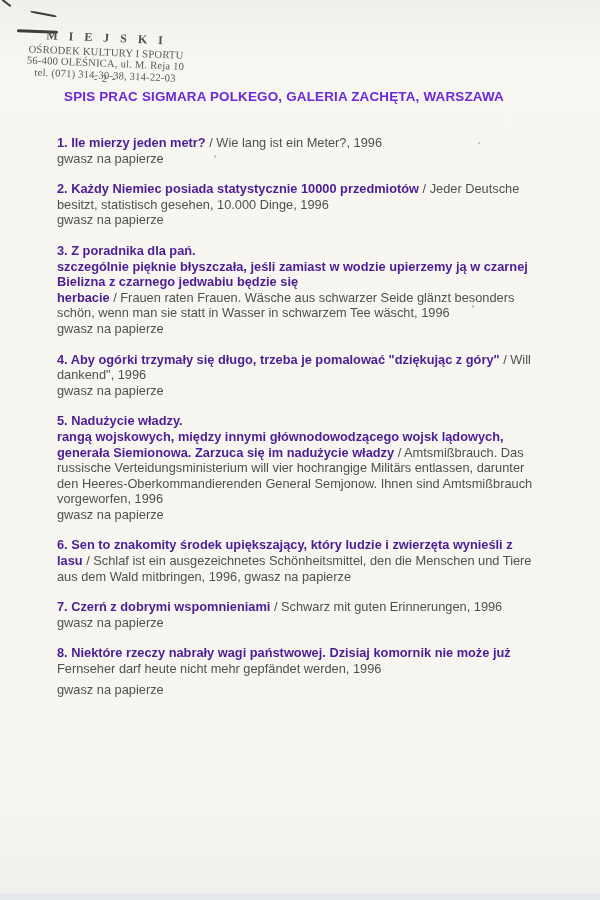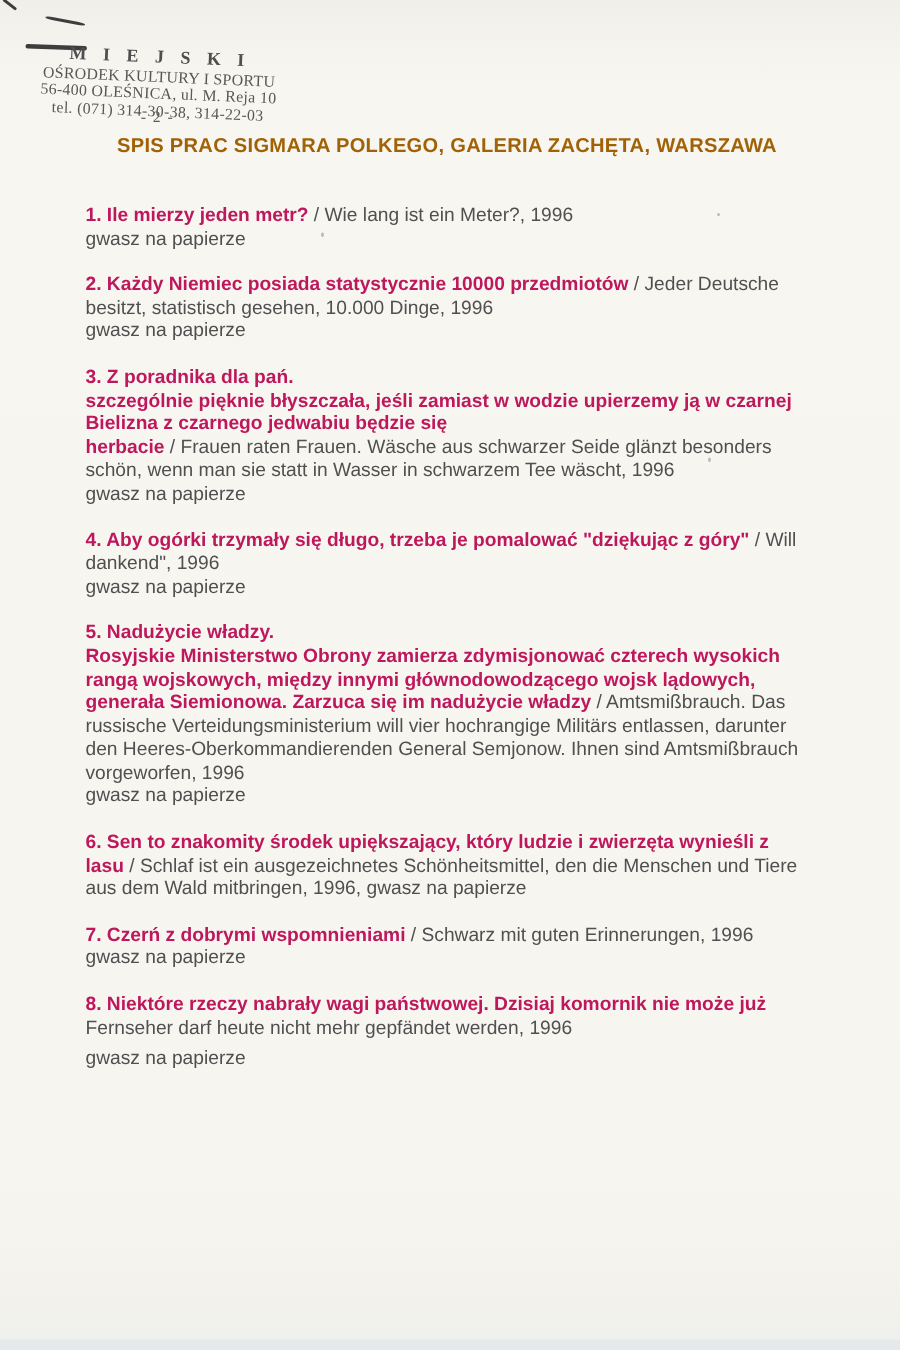--- a/index.html
+++ b/index.html
@@ -23,27 +23,27 @@
   }
   .stamp .s1{font-size:12px;letter-spacing:4px;font-weight:bold;color:#4f4f4f;}
   .stamp .s2,.stamp .s3,.stamp .s4{font-size:10.6px;letter-spacing:.2px;line-height:11px;margin-top:0.5px;}
   .pagenum{
     position:absolute;left:60px;top:73px;width:90px;text-align:center;
     font-family:"Liberation Serif",serif;font-size:10.5px;color:#5a5a5a;letter-spacing:1px;
   }
   
   .title{
     position:absolute;left:64px;top:89px;
-    font-size:13.4px;font-weight:bold;color:#a16207;letter-spacing:.2px;white-space:nowrap;margin-left:14px;
+    font-size:13.4px;font-weight:bold;color:#6d28d9;letter-spacing:.2px;white-space:nowrap;
   }
   
   .content{position:absolute;left:57px;top:135px;width:515px;color:#505050;}
   .item{margin-bottom:15px;}
   .line{font-size:12.8px;line-height:15.6px;white-space:nowrap;}
-  .line .b{font-weight:bold;color:#be185d;}
+  .line .b{font-weight:bold;color:#4c1d95;}
   .line.gap{margin-top:5px;}
   
   .scan-strip{position:absolute;left:0;bottom:0;width:600px;height:7px;background:#e5e9ec;}
   .speck{position:absolute;background:#8a8a8a;border-radius:50%;opacity:.55;}
   .sp1{left:214px;top:155px;width:2px;height:3px;}
   .sp2{left:478px;top:142px;width:2px;height:2px;}
   .sp3{left:472px;top:305px;width:2px;height:3px;}
 </style>
 </head>
 <body>
@@ -83,21 +83,20 @@
         <div class="line"><span>schön, wenn man sie statt in Wasser in schwarzem Tee wäscht, 1996</span></div>
         <div class="line"><span>gwasz na papierze</span></div>
       </div>
       <div class="item">
         <div class="line"><span class="b">4. Aby ogórki trzymały się długo, trzeba je pomalować "dziękując z góry"</span><span> / Will</span></div>
         <div class="line"><span>dankend", 1996</span></div>
         <div class="line"><span>gwasz na papierze</span></div>
       </div>
       <div class="item">
         <div class="line"><span class="b">5. Nadużycie władzy.</span></div>
-        <div class="line"><span class="b">Rosyjskie Ministerstwo Obrony zamierza zdymisjonować czterech wysokich</span></div>
         <div class="line"><span class="b">rangą wojskowych, między innymi głównodowodzącego wojsk lądowych,</span></div>
         <div class="line"><span class="b">generała Siemionowa. Zarzuca się im nadużycie władzy</span><span> / Amtsmißbrauch. Das</span></div>
         <div class="line"><span>russische Verteidungsministerium will vier hochrangige Militärs entlassen, darunter</span></div>
         <div class="line"><span>den Heeres-Oberkommandierenden General Semjonow. Ihnen sind Amtsmißbrauch</span></div>
         <div class="line"><span>vorgeworfen, 1996</span></div>
         <div class="line"><span>gwasz na papierze</span></div>
       </div>
       <div class="item">
         <div class="line"><span class="b">6. Sen to znakomity środek upiększający, który ludzie i zwierzęta wynieśli z</span></div>
         <div class="line"><span class="b">lasu</span><span> / Schlaf ist ein ausgezeichnetes Schönheitsmittel, den die Menschen und Tiere</span></div>

